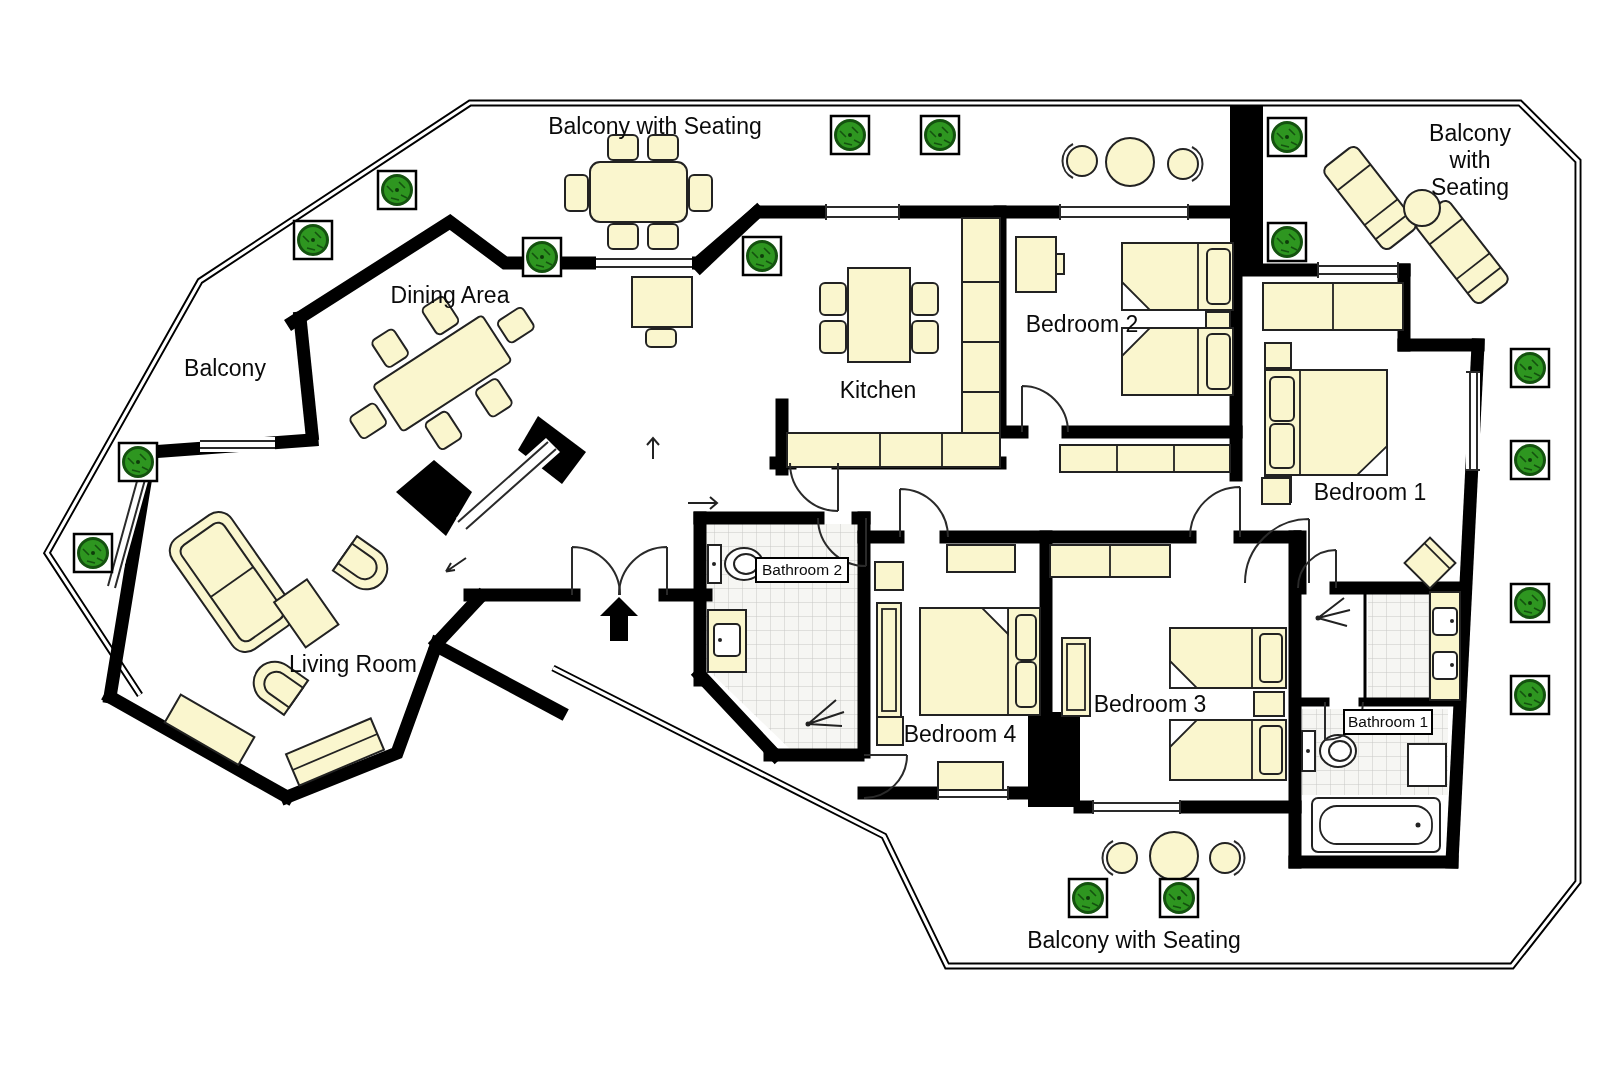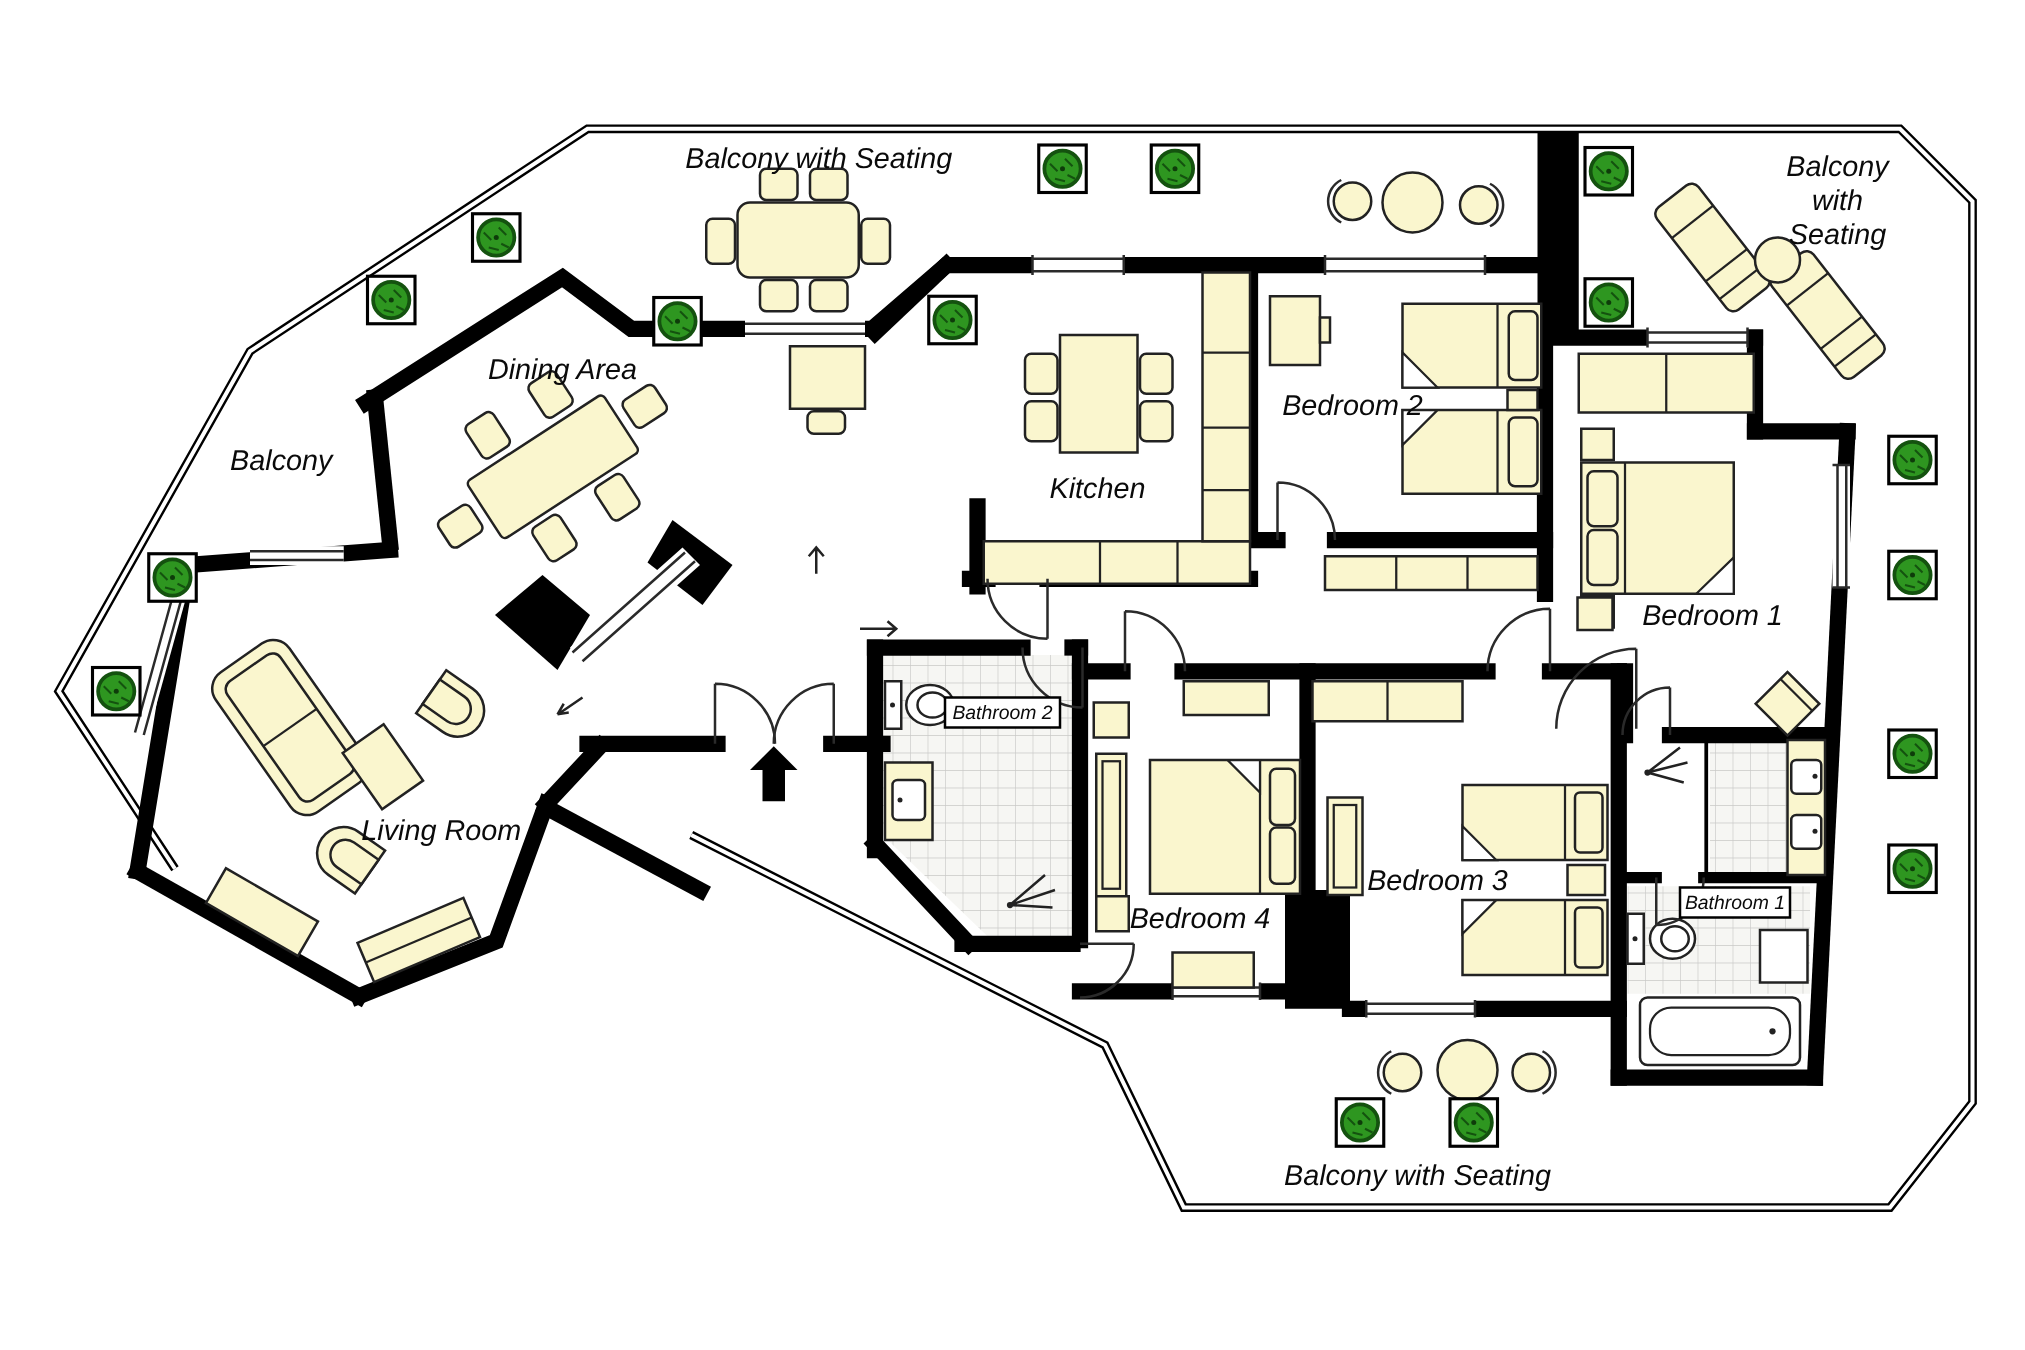--- a/index.html
+++ b/index.html
@@ -1,16 +1,16 @@
 <!DOCTYPE html>
 <html><head>
 <meta charset="utf-8">
 <style>
   html,body { margin:0; padding:0; background:#ffffff; }
-  .stage { width:1620px; height:1080px; position:relative; background:#fff;font-style:italic; }
+  .stage { width:1620px; height:1080px; position:relative; background:#fff; }
   svg { display:block; }
   .wall      { stroke:#000; stroke-width:13; fill:none; stroke-linecap:square; }
   .wall-mid  { stroke:#000; stroke-width:9;  fill:none; stroke-linecap:square; }
   .wall-thin { stroke:#000; stroke-width:3;  fill:none; stroke-linecap:square; }
   .solid     { fill:#000; stroke:none; }
   .furn      { fill:#FAF6CE; stroke:#222; stroke-width:2; }
   .furnln    { stroke:#222; stroke-width:1.8; fill:none; }
   .white     { fill:#ffffff; stroke:#222; stroke-width:2; }
   .fold      { fill:#ffffff; stroke:#222; stroke-width:1.8; }
   .door      { fill:none; stroke:#2a2a2a; stroke-width:2; }

